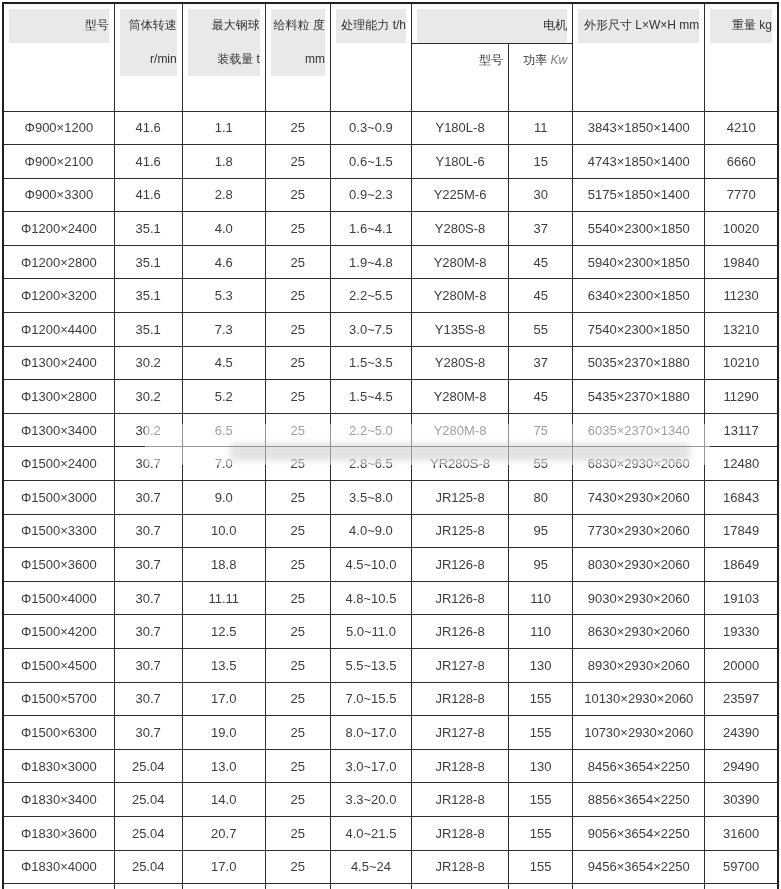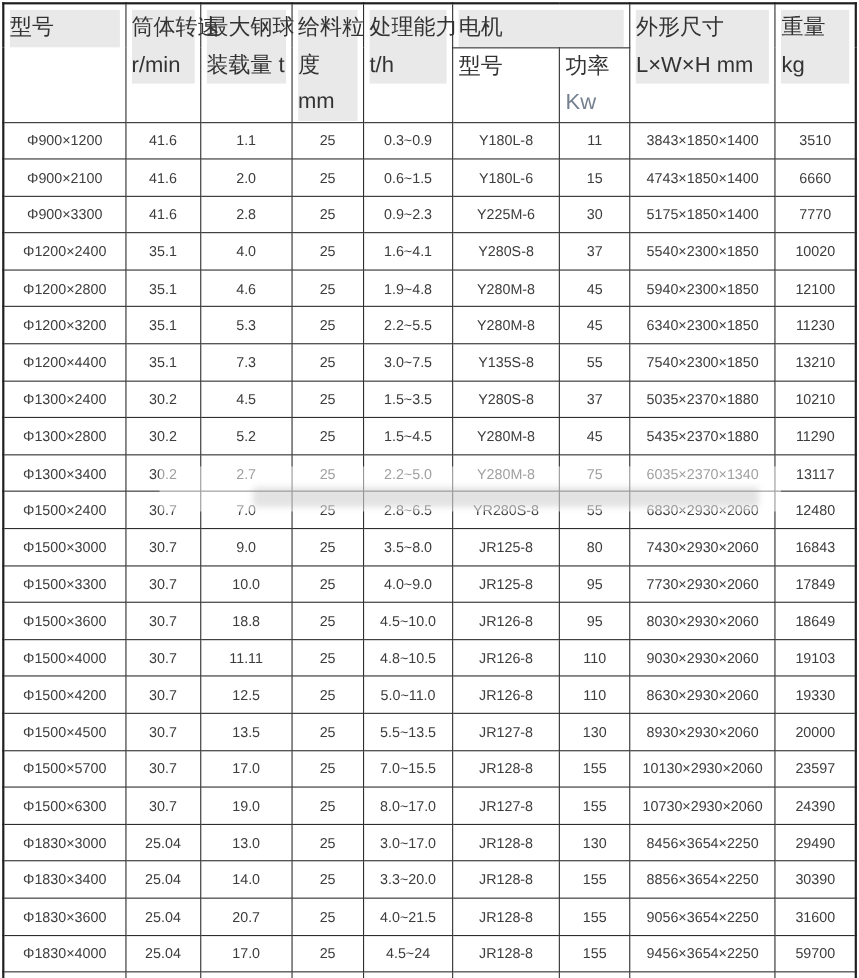--- a/index.html
+++ b/index.html
@@ -17,34 +17,34 @@
   table{
     border-collapse:collapse;table-layout:fixed;width:777px;
     border:2px solid var(--outer);
   }
   th,td{
     border:1px solid var(--border);
     padding:0;margin:0;background:#fff;
     font-weight:normal;
   }
   thead th{
-    vertical-align:top;text-align:left;
-    font-size:20px;color:var(--header-text);
+    vertical-align:top;text-align:right;
+    font-size:12px;color:var(--header-text);
   }
   thead tr.group-row{height:38px;}
   thead tr.sub-row{height:68px;}
   th.span-cell{padding-top:5px;}
   .hl{
     display:block;margin:0 5px;background:var(--highlight);
   }
   .plain{display:block;margin:0 5px;background:transparent;}
   .ln{
     height:33.5px;line-height:33.5px;white-space:nowrap;overflow:hidden;
   }
-  .ln.dim{color:var(--dim-text);}
+  .ln.dim{color:var(--dim-text);font-style:italic;}
   tbody td{
     height:33.6px;text-align:center;vertical-align:middle;
     font-size:13px;color:var(--text);white-space:nowrap;overflow:hidden;
   }
   tbody tr.partial td{height:8px;}
   .watermark{
     position:absolute;left:145px;top:424px;width:565px;height:41px;
     background:rgba(255,255,255,0.5);pointer-events:none;
   }
   .watermark .marks{
@@ -139,26 +139,26 @@
 
       <tr>
           <td>Φ900×1200</td>
           <td>41.6</td>
           <td>1.1</td>
           <td>25</td>
           <td>0.3~0.9</td>
           <td>Y180L-8</td>
           <td>11</td>
           <td>3843×1850×1400</td>
-          <td>3510</td>
+          <td>4210</td>
         </tr>
         <tr>
           <td>Φ900×2100</td>
           <td>41.6</td>
-          <td>2.0</td>
+          <td>1.8</td>
           <td>25</td>
           <td>0.6~1.5</td>
           <td>Y180L-6</td>
           <td>15</td>
           <td>4743×1850×1400</td>
           <td>6660</td>
         </tr>
         <tr>
           <td>Φ900×3300</td>
           <td>41.6</td>
@@ -183,21 +183,21 @@
         </tr>
         <tr>
           <td>Φ1200×2800</td>
           <td>35.1</td>
           <td>4.6</td>
           <td>25</td>
           <td>1.9~4.8</td>
           <td>Y280M-8</td>
           <td>45</td>
           <td>5940×2300×1850</td>
-          <td>12100</td>
+          <td>19840</td>
         </tr>
         <tr>
           <td>Φ1200×3200</td>
           <td>35.1</td>
           <td>5.3</td>
           <td>25</td>
           <td>2.2~5.5</td>
           <td>Y280M-8</td>
           <td>45</td>
           <td>6340×2300×1850</td>
@@ -232,21 +232,21 @@
           <td>25</td>
           <td>1.5~4.5</td>
           <td>Y280M-8</td>
           <td>45</td>
           <td>5435×2370×1880</td>
           <td>11290</td>
         </tr>
         <tr>
           <td>Φ1300×3400</td>
           <td>30.2</td>
-          <td>2.7</td>
+          <td>6.5</td>
           <td>25</td>
           <td>2.2~5.0</td>
           <td>Y280M-8</td>
           <td>75</td>
           <td>6035×2370×1340</td>
           <td>13117</td>
         </tr>
         <tr>
           <td>Φ1500×2400</td>
           <td>30.7</td>

